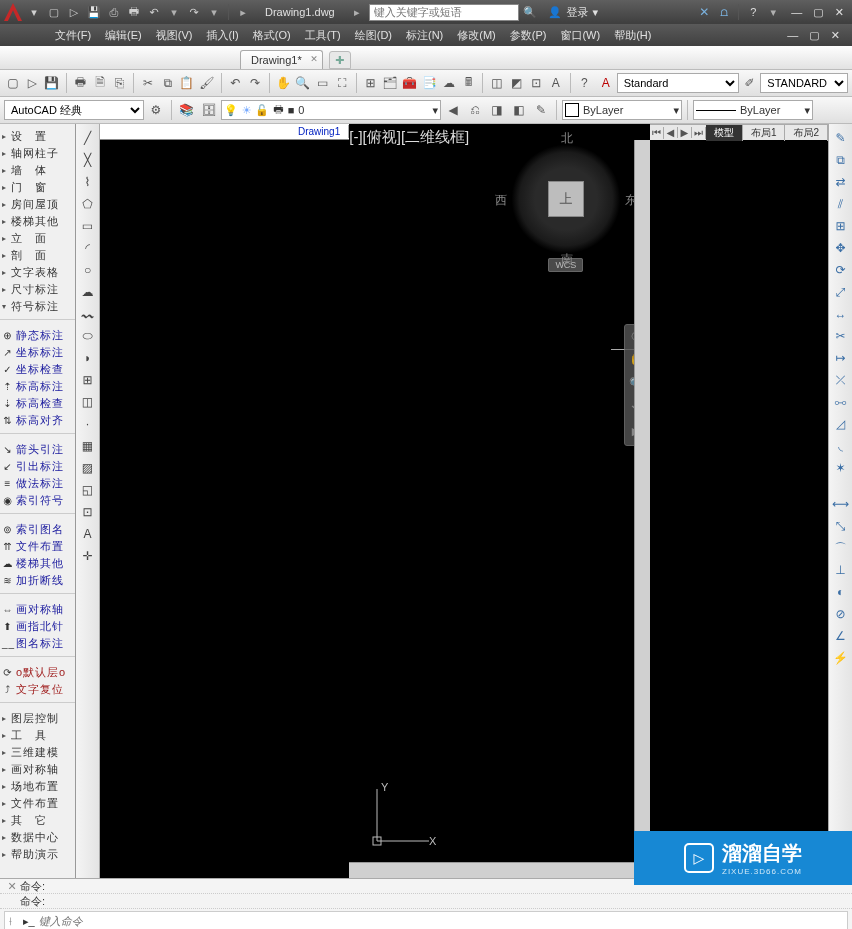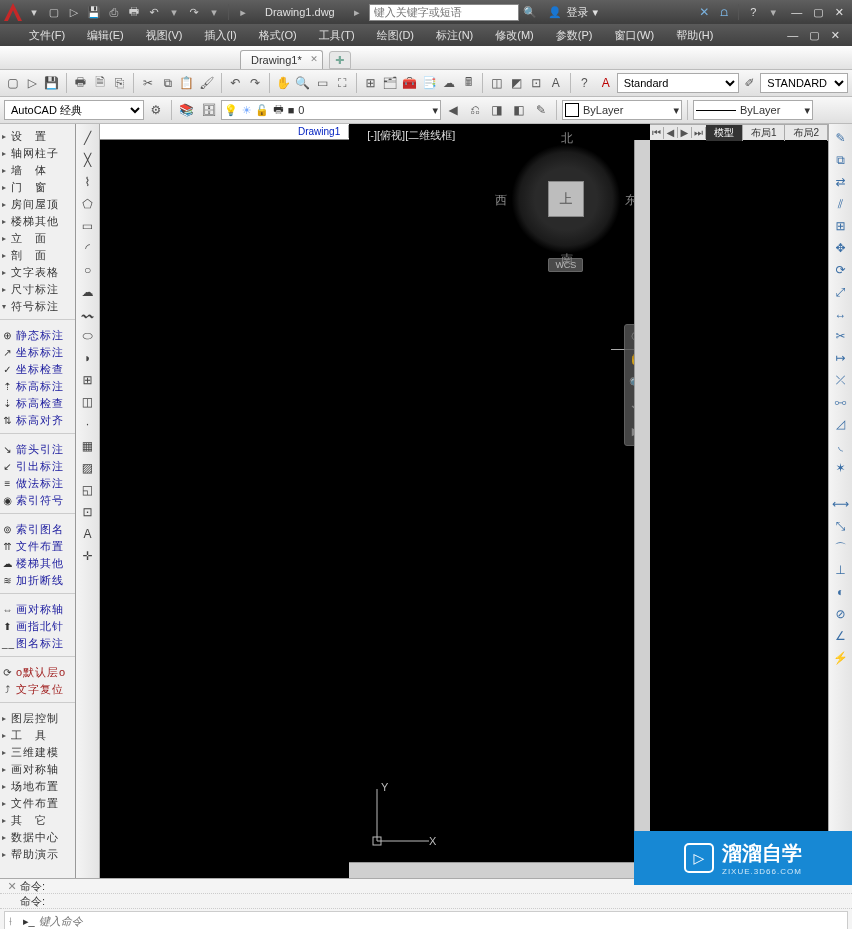--- a/index.html
+++ b/index.html
@@ -12,21 +12,21 @@
 .qat .sep { width: 1px; height: 16px; background: #555; margin: 0 2px; }
 .qat .title { flex: 0 0 auto; color: #e0e0e0; font-size: 11px; margin: 0 10px; }
 .qat .arrow { color: #b0b0b0; }
 .qat input { background: #fff; border: 1px solid #888; height: 17px; width: 150px; font-size: 11px; padding: 0 4px; color: #888; }
 .qat .login { color: #e0e0e0; margin-left: 6px; display: flex; align-items: center; gap: 4px; }
 .qat .spacer { flex: 1; }
 .qat .rightico { color: #7bb3e0; font-size: 12px; }
 .qat .winbtns { color: #e0e0e0; margin-left: 6px; letter-spacing: 4px; }
 
 
-.menubar { height: 22px; background: linear-gradient(#5a5a5a,#404040); display: flex; align-items: center; padding-left: 22px; color: #e0e0e0; font-size: 11px; gap: 8px; }
+.menubar { height: 22px; background: linear-gradient(#5a5a5a,#404040); display: flex; align-items: center; padding-left: 48px; color: #e0e0e0; font-size: 11px; gap: 0; }
 .menubar span { padding: 3px 7px; }
 .menubar .childwin { margin-left: auto; letter-spacing: 4px; padding-right: 8px; }
 
 
 .tabrow { height: 24px; background: linear-gradient(#fefefe,#e2e2e2); display: flex; align-items: flex-end; padding-left: 240px; border-bottom: 1px solid #bbb; }
 .tab { background: linear-gradient(#fff,#eee); border: 1px solid #aaa; border-bottom: none; padding: 3px 20px 3px 10px; font-size: 11px; border-radius: 3px 3px 0 0; position: relative; }
 .tab .x { position: absolute; right: 4px; top: 3px; color: #888; font-size: 9px; }
 .tabnew { margin-left: 6px; width: 22px; height: 18px; background: #e8e8e8; border: 1px solid #bbb; display: flex; align-items: center; justify-content: center; color: #7a9; font-size: 11px; border-radius: 3px 3px 0 0; }
 
 
@@ -62,21 +62,21 @@
 .toolpalR { width: 24px; background: linear-gradient(90deg,#f4f4f4,#e4e4e4); border-left: 1px solid #aaa; display: flex; flex-direction: column; align-items: center; padding-top: 4px; gap: 2px; }
 .toolpalR .tb { width: 20px; height: 20px; font-size: 12px; color: #3a6ea5; display: flex; align-items: center; justify-content: center; }
 
 
 .drawwrap { flex: 1; display: flex; flex-direction: row; background: #000; }
 .canvtabs { height: 16px; background: #fff; display: flex; align-items: center; border-bottom: 1px solid #888; font-size: 10px; }
 .canvtabs .ctab { padding: 1px 8px; border-right: 1px solid #aaa; color: #888; }
 .canvtabs .ctab.active { color: #0020c0; background: #fff; }
 .canvtabs .filler { flex: 1; background: #c0c0c0; }
 .canvas { flex: 1; position: relative; background: #000; overflow: hidden; }
-.viewlabel { position: absolute; top: 4px; left: 18px; color: #ddd; font-size: 11px; }
+.viewlabel { position: absolute; top: 4px; left: 0; color: #ddd; font-size: 15px; }
 .crosshair-h { position: absolute; top: 225px; left: 262px; width: 80px; height: 1px; background: #aaa; }
 .crosshair-v { position: absolute; top: 185px; left: 302px; width: 1px; height: 80px; background: #aaa; }
 .pickbox { position: absolute; top: 222px; left: 299px; width: 7px; height: 7px; border: 1px solid #aaa; }
 .ucs { position: absolute; left: 18px; bottom: 24px; color: #bbb; font-size: 12px; }
 .ucs svg { overflow: visible; }
 
 
 .viewcube { position: absolute; right: 24px; top: 20px; width: 120px; height: 140px; }
 .compass { width: 110px; height: 110px; border-radius: 50%; background: radial-gradient(circle,#2a2a2a 40%,#1a1a1a 60%,transparent 70%); position: relative; margin: 0 auto; }
 .compass .face { position: absolute; left: 37px; top: 37px; width: 36px; height: 36px; background: #bdbdbd; display: flex; align-items: center; justify-content: center; font-size: 13px; color: #555; border: 1px solid #888; }

